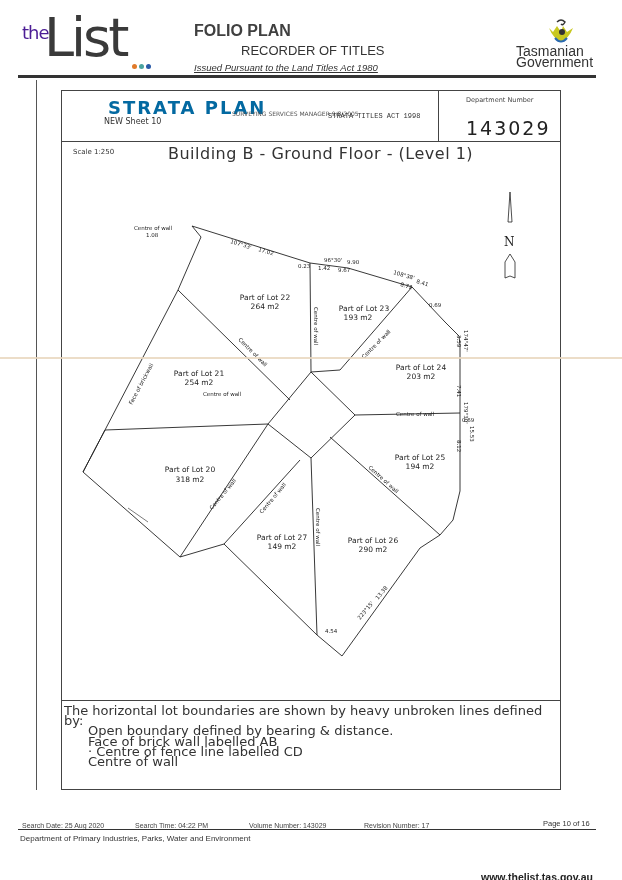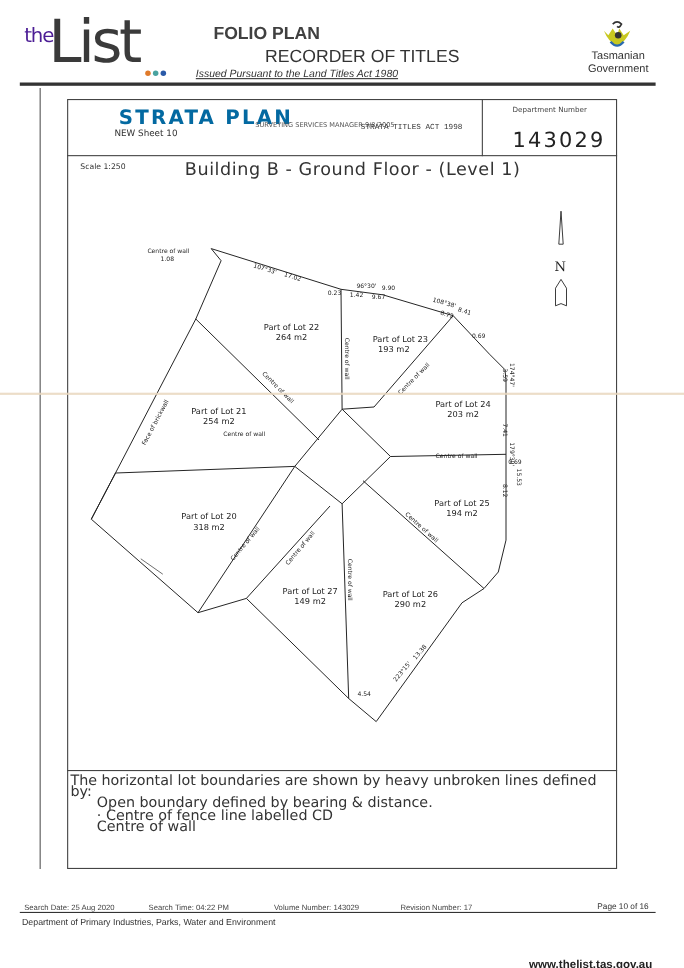--- a/index.html
+++ b/index.html
@@ -3,24 +3,24 @@
 <meta charset="utf-8">
 <style>
   html, body { margin:0; padding:0; background:#ffffff; }
   body { width:622px; height:880px; position:relative; overflow:hidden; font-family:"Liberation Sans", sans-serif; color:#222; }
   .abs { position:absolute; }
   
   .logo-the { left:22px; top:22px; font-size:18px; color:#4c1d95; letter-spacing:-1px; font-family:"DejaVu Sans", sans-serif; }
   .logo-list { left:44px; top:8px; font-size:54px; color:#3a3a3a; font-weight:400; letter-spacing:-3px; font-family:"DejaVu Sans", sans-serif; line-height:60px; }
   .logo-dot { width:5px; height:5px; border-radius:50%; top:64px; }
   .folio-title { left:194px; top:22px; font-size:16px; font-weight:bold; color:#404040; }
-  .recorder { left:194px; top:43px; font-size:16px; color:#333;padding-left:47px; }
-  .issued { left:178px; top:62px; font-size:9.5px; font-style:italic; color:#333; text-decoration:underline; }
+  .recorder { left:194px; top:43px; font-size:13px; color:#333;padding-left:47px; }
+  .issued { left:194px; top:62px; font-size:9.5px; font-style:italic; color:#333; text-decoration:underline; }
   .gov-logo { left:543px; top:18px; width:36px; height:28px; }
-  .gov-text { left:530px; top:46px; font-size:10px; color:#333; text-align:center; width:64px; line-height:11px; }
+  .gov-text { left:516px; top:46px; font-size:14px; color:#333; text-align:center; width:64px; line-height:11px; }
   .header-rule { left:18px; top:75px; width:578px; height:3px; background:#333; }
   .left-rule { left:36px; top:80px; width:1px; height:710px; background:#555; }
   
   .frame { left:61px; top:90px; width:500px; height:700px; border:1px solid #444; box-sizing:border-box; }
   .frame-top { left:61px; top:90px; width:500px; height:52px; border-bottom:1px solid #444; box-sizing:border-box; }
   .reg-box { left:438px; top:90px; width:1px; height:52px; background:#444; }
   .strata-title { left:108px; top:97px; font-size:18px; letter-spacing:2px; font-family:"DejaVu Sans", sans-serif; color:#0369a1; font-weight:700; }
   .sheet { left:104px; top:117px; font-size:8px; font-family:"DejaVu Sans", sans-serif; color:#333; }
   .act { left:328px; top:112px; font-size:7px; font-family:Liberation Mono, monospace; color:#333; }
   .signature { left:232px; top:110px; font-size:6px; font-family:"DejaVu Sans", sans-serif; color:#555; }
@@ -162,20 +162,21 @@
     <path d="M510 192 L508 222 L512 222 Z" fill="none" stroke="#222" stroke-width="0.8"></path>
     <text x="504" y="246" font-size="12" font-family="DejaVu Serif, serif">N</text>
     <path d="M505 262 L505 278 L510 276 L515 278 L515 262 L510 254 Z" fill="none" stroke="#222" stroke-width="0.8"></path>
   </g>
 </svg>
 
 <div class="abs notes-rule"></div>
 <div class="abs notes">
   <div>The horizontal lot boundaries are shown by heavy unbroken lines defined by:</div>
   <div class="ind">Open boundary defined by bearing &amp; distance.</div>
+  <div class="ind">Face of brick wall labelled AB</div>
   <div class="ind">· Centre of fence line labelled CD</div>
   <div class="ind">Centre of wall</div>
 </div>
 
 <div class="abs scanline"></div>
 
 <div class="abs foot" style="left:22px">Search Date: 25 Aug 2020</div>
 <div class="abs foot" style="left:135px">Search Time: 04:22 PM</div>
 <div class="abs foot" style="left:249px">Volume Number: 143029</div>
 <div class="abs foot" style="left:364px">Revision Number: 17</div>

